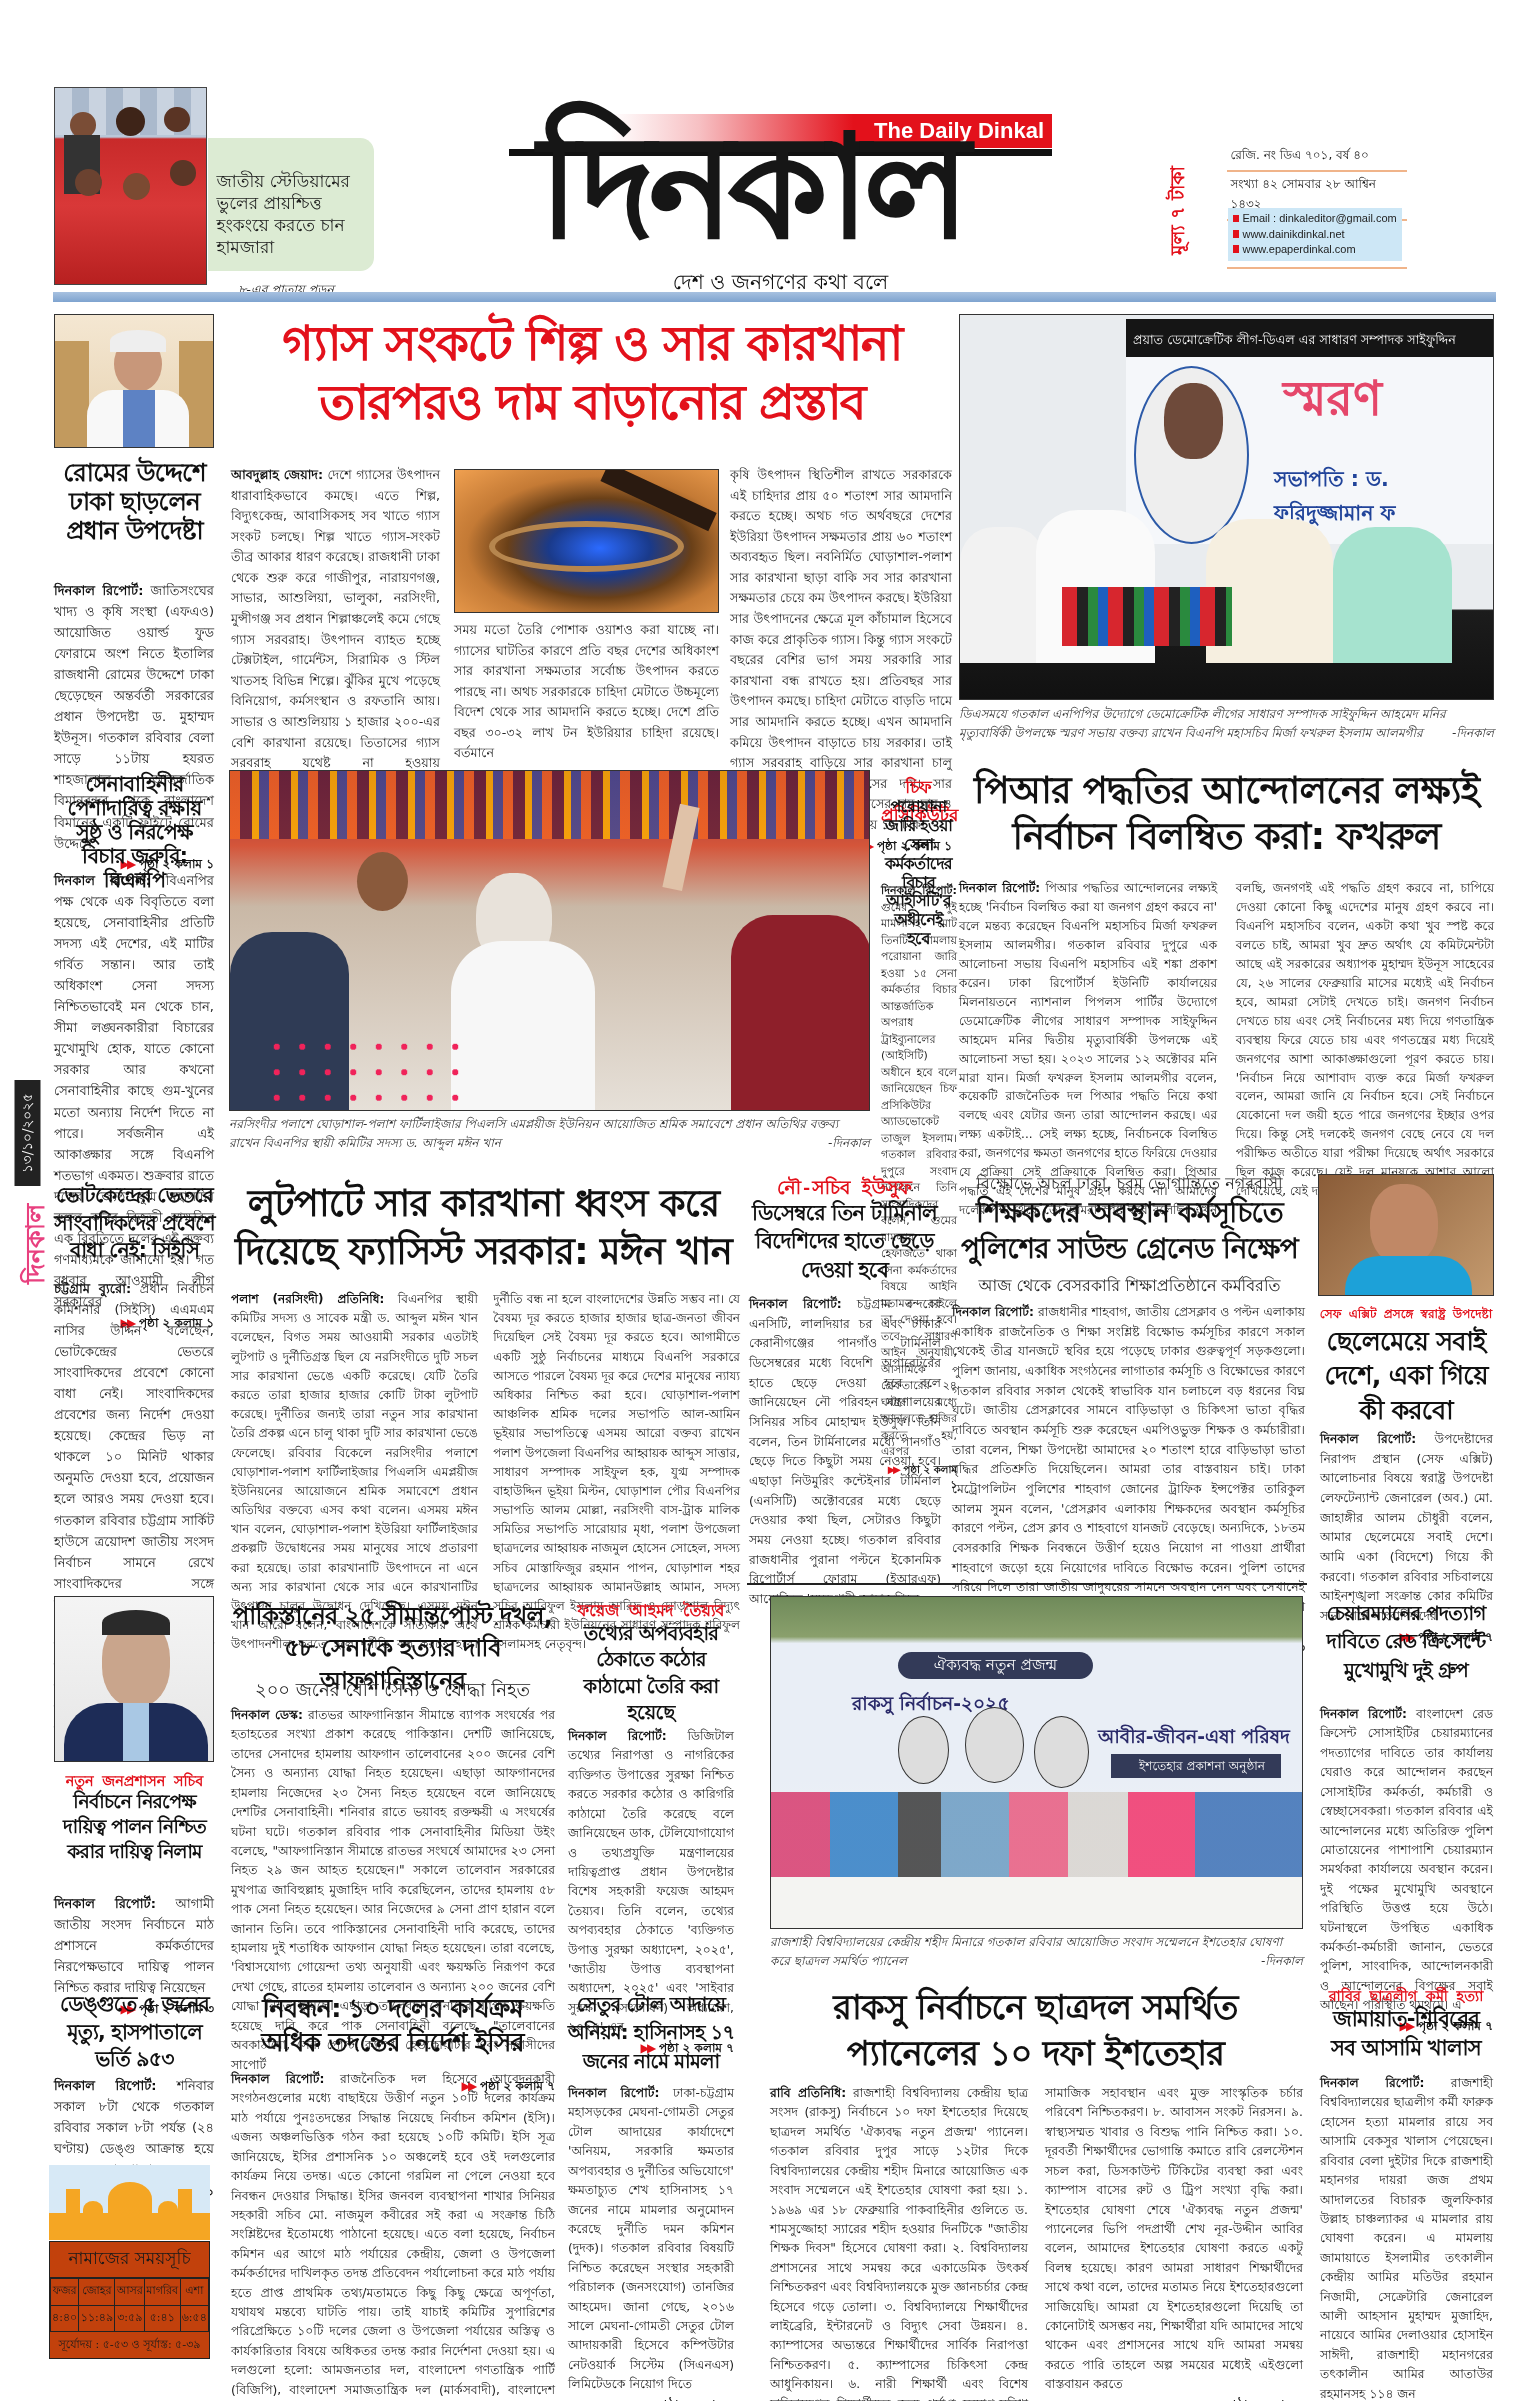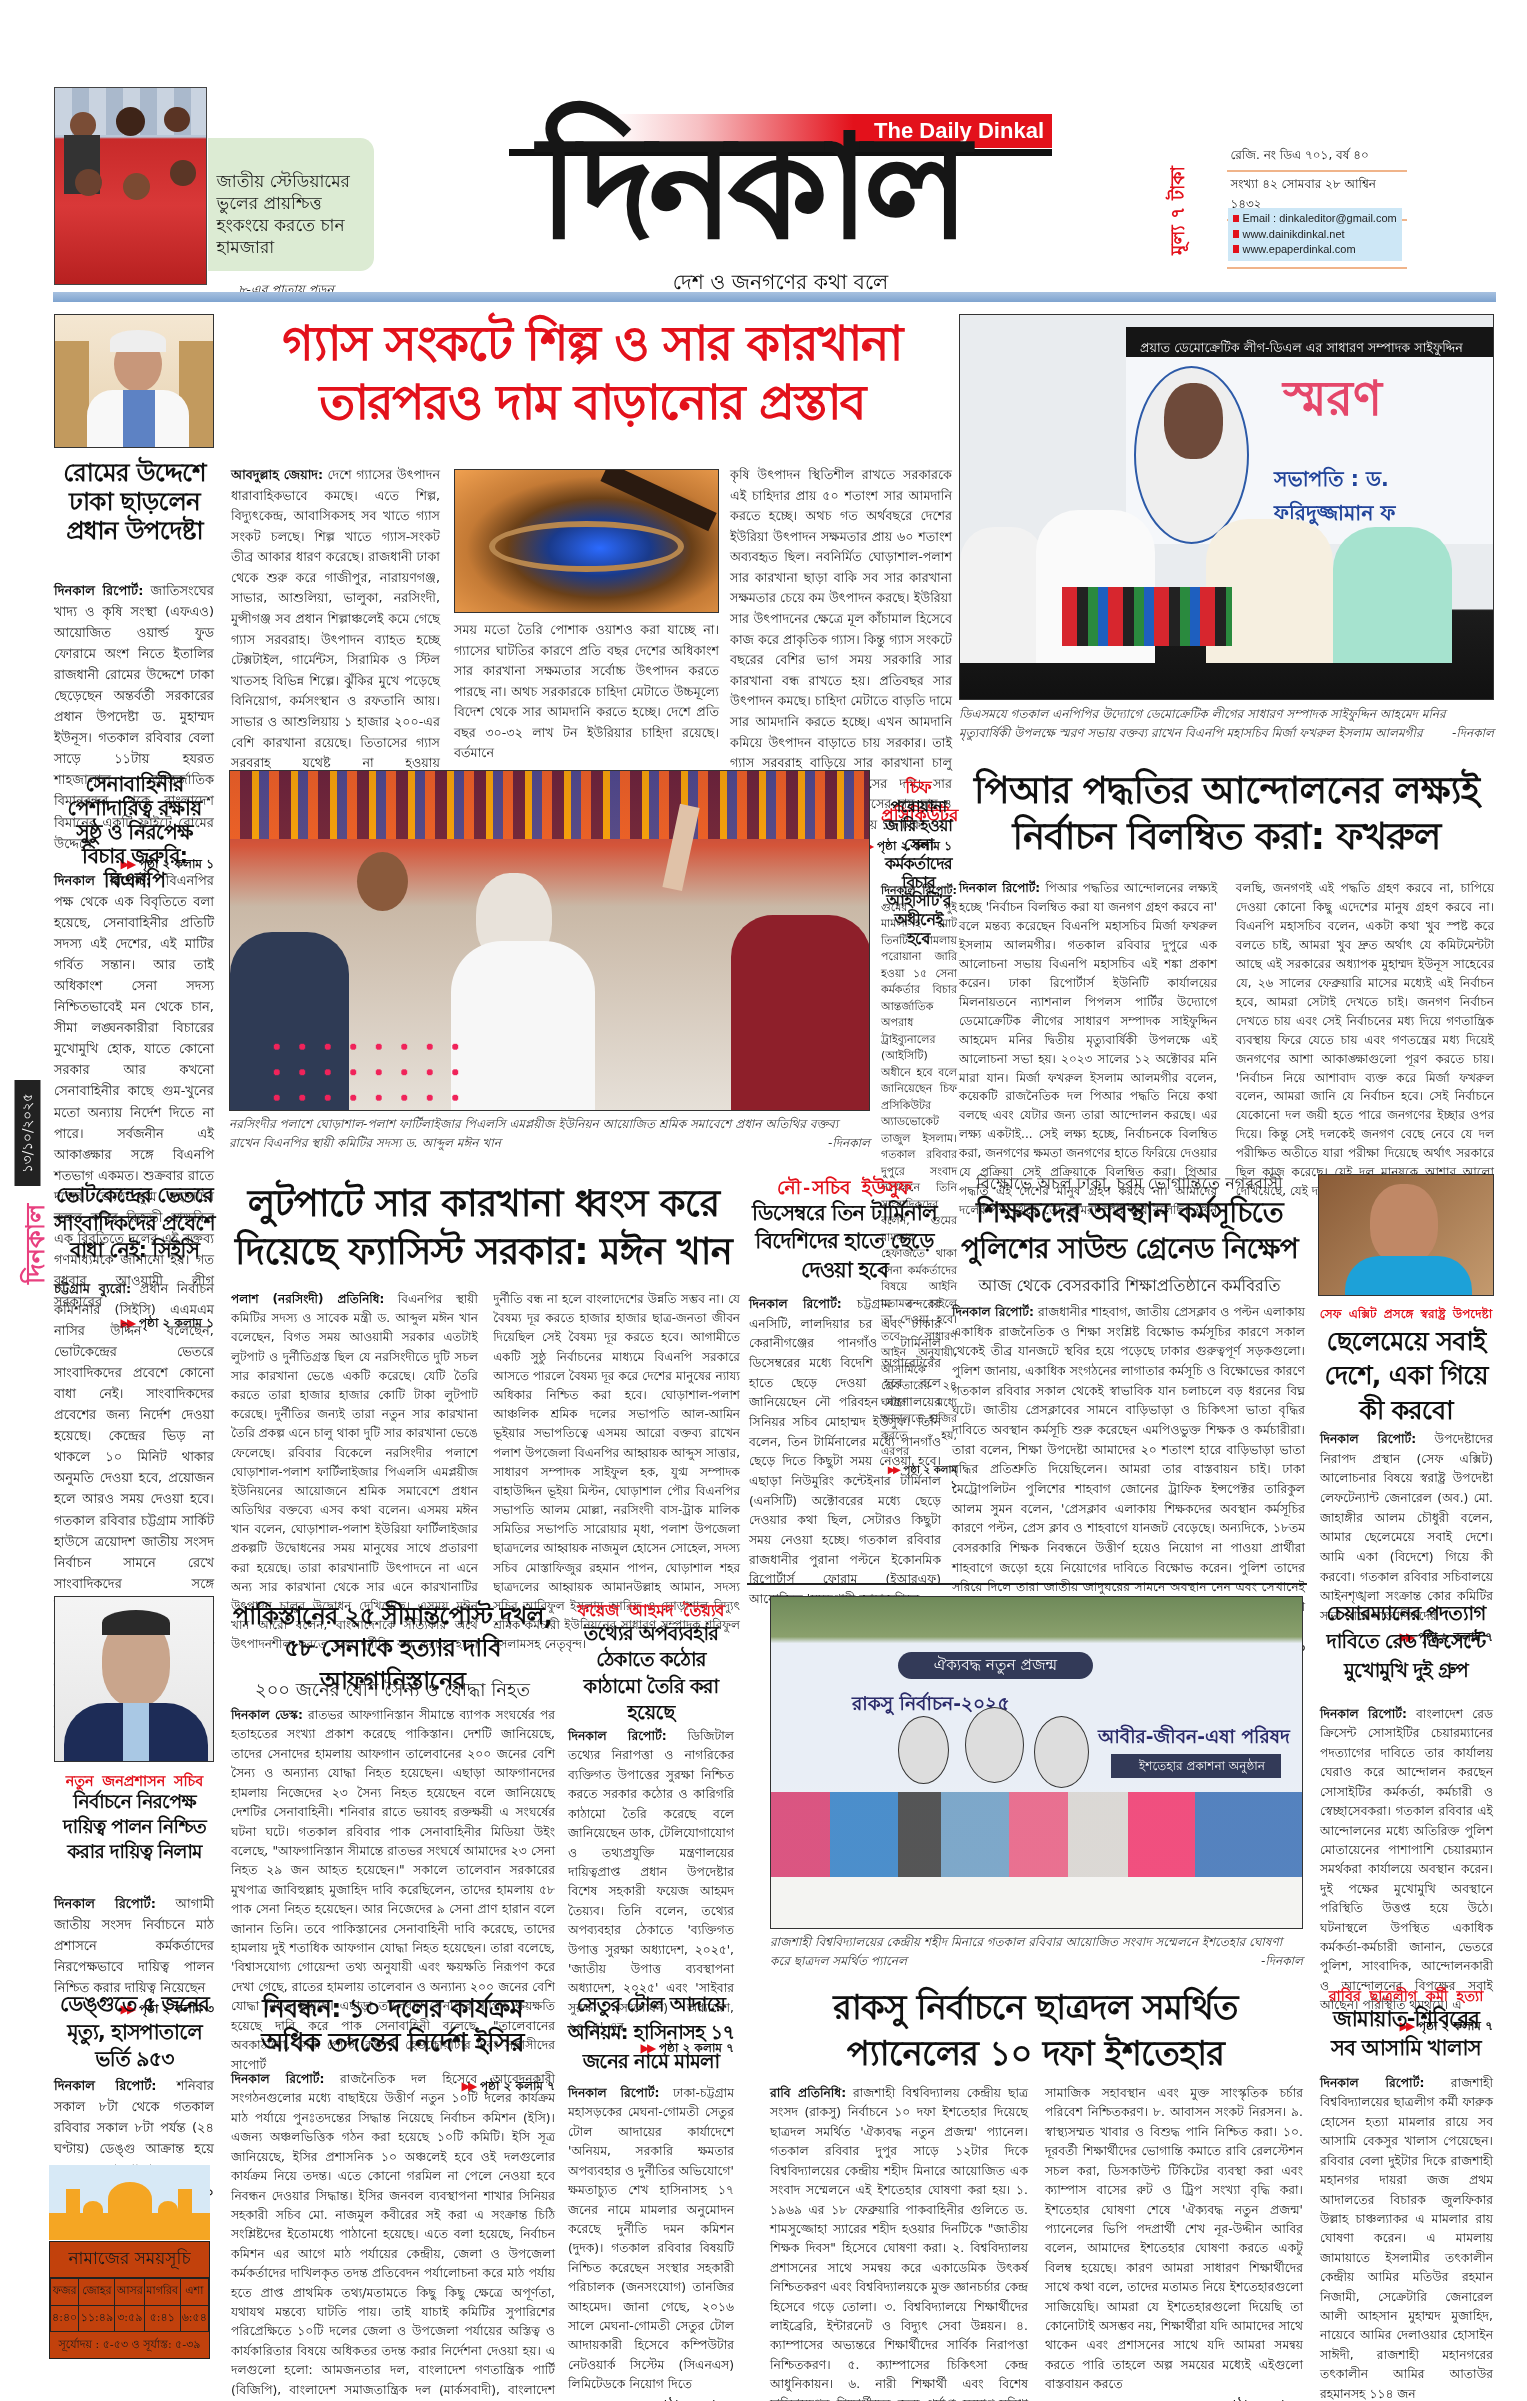--- a/index.html
+++ b/index.html
@@ -89,21 +89,21 @@
 </div>
 <div class="abs body" style="left:454px;top:620px;width:265px;font-size:12.7px;">
   <span>সময় মতো তৈরি পোশাক ওয়াশও করা যাচ্ছে না। গ্যাসের ঘাটতির কারণে প্রতি বছর দেশের অধিকাংশ সার কারখানা সক্ষমতার সর্বোচ্চ উৎপাদন করতে পারছে না। অথচ সরকারকে চাহিদা মেটাতে উচ্চমূল্যে বিদেশ থেকে সার আমদানি করতে হচ্ছে। দেশে প্রতি বছর ৩০-৩২ লাখ টন ইউরিয়ার চাহিদা রয়েছে। বর্তমানে</span>
 </div>
 <div class="abs body" style="left:730px;top:465px;width:222px;font-size:12.7px;">
   <span>কৃষি উৎপাদন স্থিতিশীল রাখতে সরকারকে এই চাহিদার প্রায় ৫০ শতাংশ সার আমদানি করতে হচ্ছে। অথচ গত অর্থবছরে দেশের ইউরিয়া উৎপাদন সক্ষমতার প্রায় ৬০ শতাংশ অব্যবহৃত ছিল। নবনির্মিত ঘোড়াশাল-পলাশ সার কারখানা ছাড়া বাকি সব সার কারখানা সক্ষমতার চেয়ে কম উৎপাদন করছে। ইউরিয়া সার উৎপাদনের ক্ষেত্রে মূল কাঁচামাল হিসেবে কাজ করে প্রাকৃতিক গ্যাস। কিন্তু গ্যাস সংকটে বছরের বেশির ভাগ সময় সরকারি সার কারখানা বন্ধ রাখতে হয়। প্রতিবছর সার উৎপাদন কমছে। চাহিদা মেটাতে বাড়তি দামে সার আমদানি করতে হচ্ছে। এখন আমদানি কমিয়ে উৎপাদন বাড়াতে চায় সরকার। তাই গ্যাস সরবরাহ বাড়িয়ে সার কারখানা চালু রাখার নামে বাড়ছে গ্যাসের দাম। সার কারখানায় প্রতি ইউনিট গ্যাসের দাম দাম ৪ টাকা ৪৫ পয়সা থেকে বাড়িয়ে ১৬ টাকা</span>
   <span class="jump"><span class="arr">▶▶</span><span>পৃষ্ঠা ২ কলাম ১</span></span>
 </div>
 
 <div class="photo" style="left:959px;top:314px;width:535px;height:386px;background:#e9ecef;">
-  <div style="position:absolute;left:166px;top:12px;right:0;height:42px;background:#151515;color:#fff;font-size:12.7px;line-height:42px;padding-left:14px;">প্রয়াত ডেমোক্রেটিক লীগ-ডিএল এর সাধারণ সম্পাদক সাইফুদ্দিন</div>
+  <div style="position:absolute;left:166px;top:4px;right:0;height:42px;background:#151515;color:#fff;font-size:12.7px;line-height:42px;padding-left:7px;">প্রয়াত ডেমোক্রেটিক লীগ-ডিএল এর সাধারণ সম্পাদক সাইফুদ্দিন</div>
   <div style="position:absolute;left:166px;top:42px;right:0;height:187px;background:#f5f7fa;"></div>
   <div style="position:absolute;left:323px;top:47px;right:0;color:#e5476a;font-size:48px;font-weight:bold;">স্মরণ</div>
   <div style="position:absolute;left:174px;top:51px;width:115px;height:178px;border-radius:50%;border:2.5px solid #2c5aa8;background:#eee;"></div>
   <div style="position:absolute;left:204px;top:68px;width:59px;height:76px;border-radius:45%;background:#6e4a3a;"></div>
   <div style="position:absolute;left:314px;top:149px;right:0;color:#21449a;font-size:20.4px;font-weight:bold;">সভাপতি : ড. ফরিদুজ্জামান ফ</div>
   <div style="position:absolute;left:0;top:183px;right:0;bottom:0;background:linear-gradient(180deg,rgba(0,0,0,0) 0%,rgba(0,0,0,0) 55%,#1c1c1c 56%,#111 100%);"></div>
   <div style="position:absolute;left:0;top:212px;width:85px;height:136px;border-radius:34px 34px 0 0;background:#f2f2f2;"></div>
   <div style="position:absolute;left:76px;top:195px;width:119px;height:153px;border-radius:42px 42px 0 0;background:#fafafa;"></div>
   <div style="position:absolute;left:246px;top:204px;width:127px;height:144px;border-radius:42px 42px 0 0;background:#f6efe0;"></div>
   <div style="position:absolute;left:373px;top:212px;width:119px;height:136px;border-radius:42px 42px 0 0;background:#a6e3cf;"></div>

